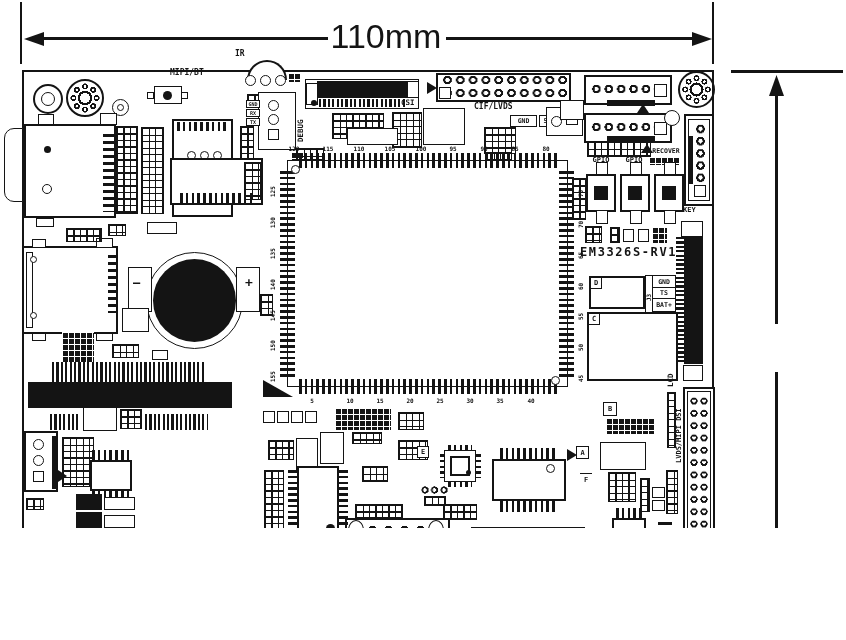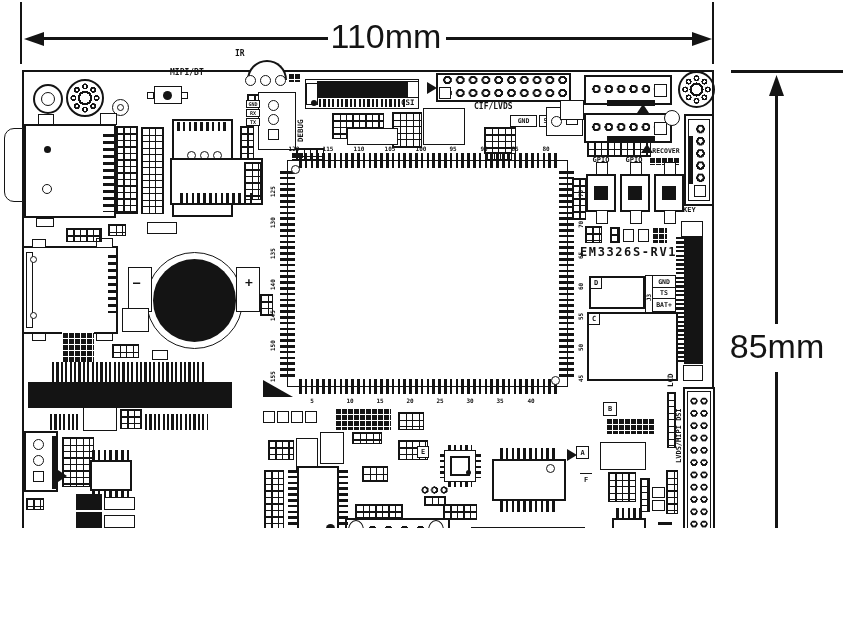--- a/index.html
+++ b/index.html
@@ -57,21 +57,20 @@
   <div class="a fl" style="left:712px;top:2px;width:2px;height:62px"></div>
   <div class="a trL" style="left:24px;top:32px;width:20px;height:14px"></div>
   <div class="a fl" style="left:42px;top:37px;width:286px;height:3px"></div>
   <div class="a dim tc" style="left:330px;top:15px;width:112px;height:42px">110mm</div>
   <div class="a fl" style="left:446px;top:37px;width:248px;height:3px"></div>
   <div class="a trR" style="left:692px;top:32px;width:20px;height:14px"></div>
   <div class="a fl" style="left:731px;top:70px;width:112px;height:3px"></div>
   <div class="a fl" style="left:731px;top:606px;width:112px;height:3px"></div>
   <div class="a trU" style="left:769px;top:75px;width:15px;height:21px"></div>
   <div class="a fl" style="left:775px;top:94px;width:3px;height:230px"></div>
-  <div class="a dim tc" style="left:722px;top:326px;width:110px;height:40px">85mm</div>
   <div class="a fl" style="left:775px;top:372px;width:3px;height:214px"></div>
   <div class="a trD" style="left:769px;top:585px;width:15px;height:21px"></div>
 
   <div class="a bx" style="left:22px;top:70px;width:692px;height:548px"></div>
 
   <div class="a rg" style="left:33px;top:84px;width:30px;height:30px"></div>
   <div class="a r1" style="left:41px;top:92px;width:14px;height:14px"></div>
   <div class="a stitch" style="left:66px;top:79px;width:38px;height:38px"></div>
   <div class="a r1" style="left:112px;top:99px;width:17px;height:17px"></div>
   <div class="a r1" style="left:117px;top:104px;width:7px;height:7px"></div>

